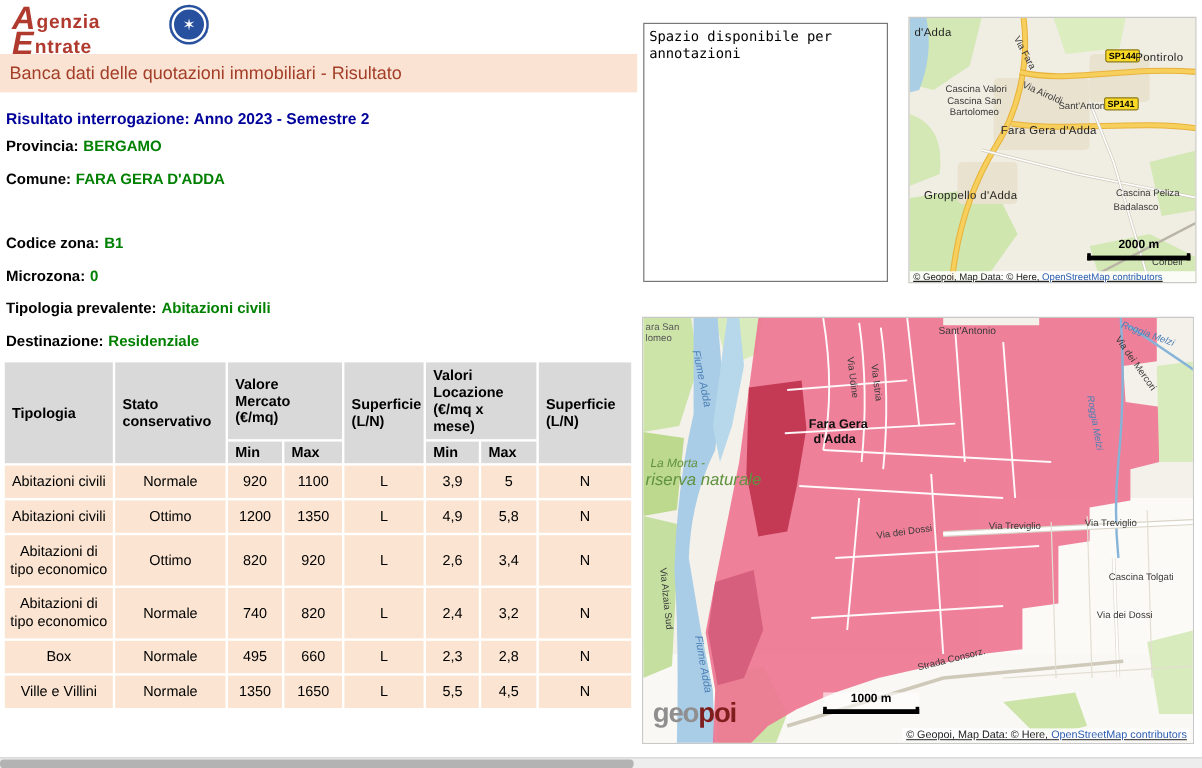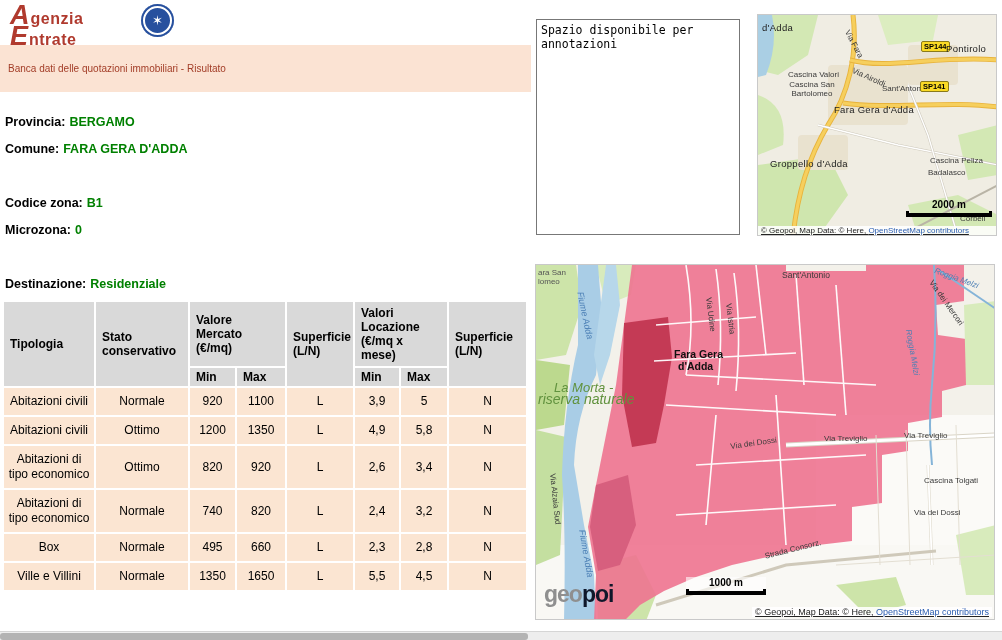--- a/index.html
+++ b/index.html
@@ -9,22 +9,22 @@
   
   .logo { position:absolute; left:10px; top:2px; color:var(--logo_red,#b03a2e); line-height:1; }
   .logo .row { display:flex; align-items:flex-end; }
   .logo .big { font-size:27px; font-weight:bold; font-style:italic; margin-right:1px; }
   .logo .small { font-size:16px; font-weight:bold; letter-spacing:.5px; padding-bottom:2px; }
   .logo .row2 { margin-top:-6px; }
   .emblem { position:absolute; left:141px; top:4px; width:33px; height:33px; border-radius:50%;
             background:#27509e; color:#fff; display:flex; align-items:center; justify-content:center;
             font-size:13px; box-shadow: inset 0 0 0 2px #27509e, inset 0 0 0 4px #fff; }
 
-  .banner { position:absolute; left:0; top:45px; width:531px; height:47px; background:var(--banner_bg,#fbe3d3);
-            color:var(--banner_text,#a33e28); font-size:10px; display:flex; align-items:center; padding-left:8px; }
+  .banner { position:absolute; left:0; top:45px; width:531px; height:32px; background:var(--banner_bg,#fbe3d3);
+            color:var(--banner_text,#a33e28); font-size:15px; display:flex; align-items:center; padding-left:8px; }
 
   .result-heading { position:absolute; left:5px; top:91px; font-size:13px; font-weight:bold; color:var(--heading_blue,#00009b); }
 
   .field { position:absolute; left:5px; font-size:12.5px; font-weight:bold; color:#000; }
   .field .fvalue { color:var(--value_green,#008000); margin-left:4px; }
 
   
   table.quot { position:absolute; left:2px; top:300px; width:526px; border-collapse:separate; border-spacing:2px; font-size:12px; table-layout:fixed; }
   .quot th { background:var(--table_header_bg,#d9d9d9); font-weight:bold; text-align:left; vertical-align:middle; padding:4px 6px; }
   .quot tr.group th { height:58px; }
@@ -44,21 +44,21 @@
   .glabel { color:#61923e; font-style:italic; }
   .town { font-size:9.5px; color:#222; letter-spacing:.3px; }
   .bold-town { font-weight:bold; font-size:10.5px; color:#111; }
   .badge { position:absolute; background:#fada25; border:1px solid #8a7a1a; font-size:7.5px; padding:0 2px; color:#000; border-radius:2px; font-weight:bold; }
   .scale { position:absolute; text-align:center; font-size:10px; font-weight:bold; color:#000; }
   .scale .bar { height:6px; border-left:3px solid #000; border-right:3px solid #000; border-bottom:4px solid #000; margin-top:1px; }
   .attr { position:absolute; font-size:8px; color:#222; background:rgba(255,255,255,.87); white-space:nowrap; padding:0 3px; overflow:hidden;text-decoration:underline; }
   .attr .lnk { color:var(--link_blue,#2a5db0); }
   .geopoi { position:absolute; font-size:23px; font-weight:bold; letter-spacing:-1px; }
   .geopoi .geo { color:#8f8f8f; }
-  .geopoi .poi { color:#0f172a; }
+  .geopoi .poi { color:#7f1d1d; }
 
   
   .hscroll { position:absolute; left:0; bottom:0; width:1002px; height:9px; background:#ededed; border-top:1px solid #d5d5d5; }
   .hscroll .thumb { position:absolute; left:0; top:1px; height:7px; width:528px; background:#b3b3b3; border-radius:3px; }
 </style>
 </head>
 <body>
 
 <div class="page">
 
@@ -73,32 +73,36 @@
     </div>
   </div>
   <div class="emblem">
     <span>✶</span>
   </div>
 
   <div class="banner">
     <span>Banca dati delle quotazioni immobiliari - Risultato</span>
   </div>
 
+  <div class="result-heading">Risultato interrogazione: Anno 2023 - Semestre 2</div>
 
   <div class="field" style="top:115px">
     <span>Provincia:</span><span class="fvalue">BERGAMO</span>
   </div>
   <div class="field" style="top:142px">
     <span>Comune:</span><span class="fvalue">FARA GERA D'ADDA</span>
   </div>
   <div class="field" style="top:196px">
     <span>Codice zona:</span><span class="fvalue">B1</span>
   </div>
   <div class="field" style="top:223px">
     <span>Microzona:</span><span class="fvalue">0</span>
+  </div>
+  <div class="field" style="top:250px">
+    <span>Tipologia prevalente:</span><span class="fvalue">Abitazioni civili</span>
   </div>
   <div class="field" style="top:277px">
     <span>Destinazione:</span><span class="fvalue">Residenziale</span>
   </div>
 
   <table class="quot">
     <colgroup>
       <col style="width:90px">
         <col style="width:92px">
         <col style="width:45px">
@@ -288,21 +292,21 @@
     <div class="mlabel" style="left:2px;top:13px;color:#555">lomeo</div>
     <div class="mlabel" style="left:246px;top:6px;font-size:8.5px">Sant'Antonio</div>
     <div class="mlabel water" style="left:48px;top:26px;font-size:9px;transform:rotate(78deg)">Fiume Adda</div>
     <div class="mlabel" style="left:176px;top:32px;transform:rotate(83deg)">Via Udine</div>
     <div class="mlabel" style="left:196px;top:38px;transform:rotate(83deg)">Via Istria</div>
     <div class="mlabel" style="left:398px;top:14px;transform:rotate(55deg)">Via dei Mercori</div>
     <div class="mlabel water" style="left:400px;top:2px;transform:rotate(20deg)">Roggia Melzi</div>
     <div class="mlabel water" style="left:376px;top:64px;transform:rotate(80deg)">Roggia Melzi</div>
     <div class="mlabel bold-town" style="left:138px;top:84px">Fara Gera</div>
     <div class="mlabel bold-town" style="left:142px;top:96px">d'Adda</div>
-    <div class="mlabel glabel" style="left:18px;top:116px;font-size:13px">La Morta -</div>
+    <div class="mlabel glabel" style="left:6px;top:116px;font-size:10px">La Morta -</div>
     <div class="mlabel glabel" style="left:2px;top:127px;font-size:14px">riserva naturale</div>
     <div class="mlabel" style="left:288px;top:170px">Via Treviglio</div>
     <div class="mlabel" style="left:368px;top:167px">Via Treviglio</div>
     <div class="mlabel" style="left:194px;top:178px;transform:rotate(-8deg)">Via dei Dossi</div>
     <div class="mlabel" style="left:388px;top:212px">Cascina Tolgati</div>
     <div class="mlabel" style="left:378px;top:244px">Via dei Dossi</div>
     <div class="mlabel" style="left:228px;top:288px;transform:rotate(-14deg)">Strada Consorz.</div>
     <div class="mlabel" style="left:20px;top:208px;transform:rotate(84deg)">Via Alzaia Sud</div>
     <div class="mlabel water" style="left:50px;top:264px;font-size:9px;transform:rotate(80deg)">Fiume Adda</div>
     <div class="geopoi" style="left:8px;top:316px">

